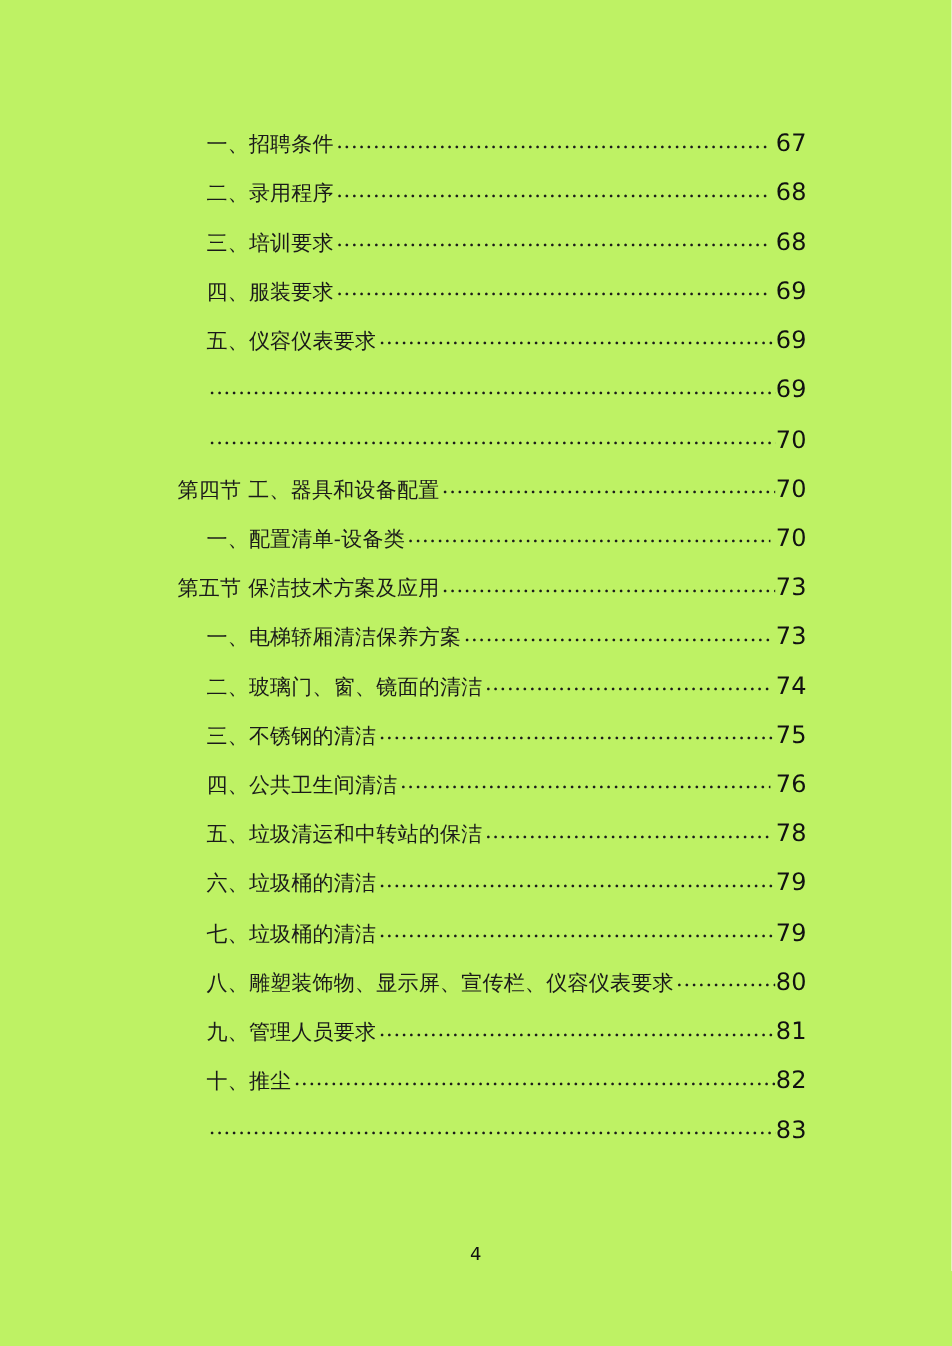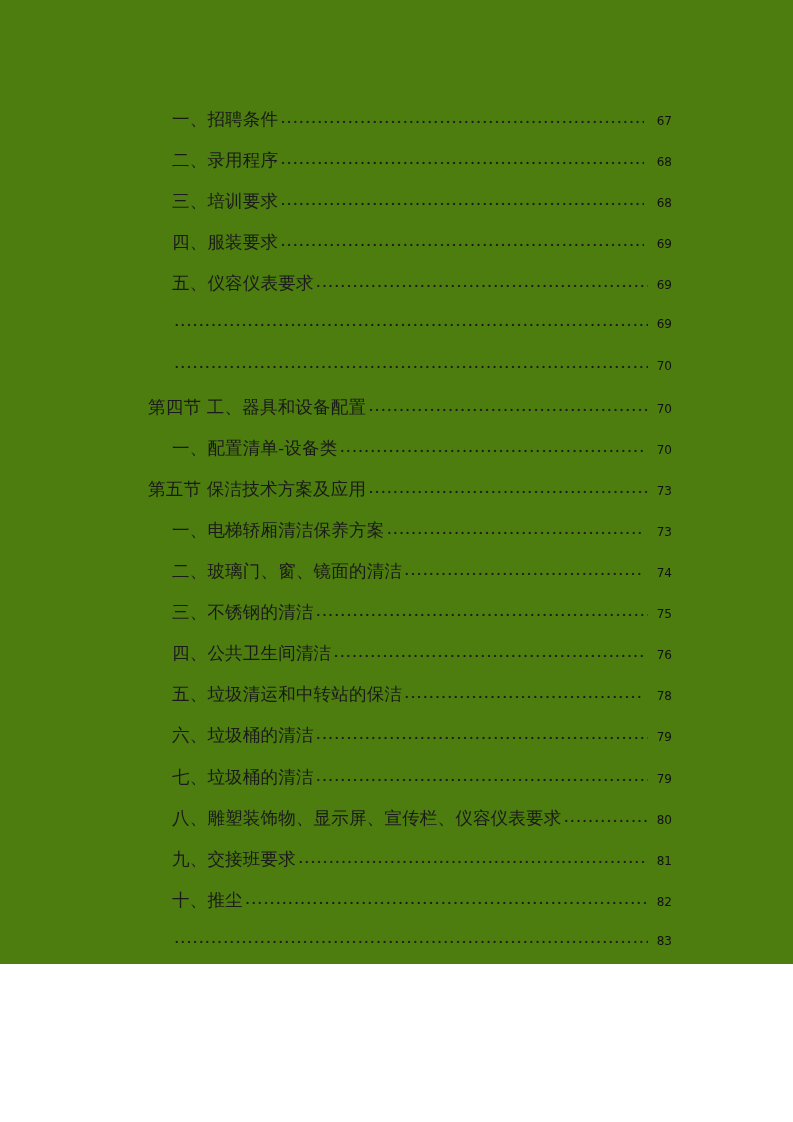--- a/index.html
+++ b/index.html
@@ -4,22 +4,22 @@
 <style>
   html, body {
     margin: 0;
     padding: 0;
     background: #ffffff;
   }
 
   .page {
     position: relative;
     width: 793px;
-    height: 964px;
-    background: #4d7c0f;
+    height: 1122px;
+    background: #bef264;
     margin: 0 auto;
     overflow: hidden;
     font-family: "DejaVu Serif", "Liberation Serif", serif;
     color: #1a1a1a;
   }
 
   
   .toc {
     position: absolute;
     left: 148px;
@@ -74,21 +74,21 @@
     left: 0;
     top: 0;
     line-height: 1em;
   }
 
   .entry-page {
     flex: 0 0 auto;
     min-width: 23px;
     text-align: right;
     font-family: "DejaVu Sans", "Liberation Sans", sans-serif;
-    font-size: 12px;
+    font-size: 20px;
     color: #111111;
   }
 
   
   .entry-page.tight {
     margin-left: 0px;
   }
   .entry-page.loose {
     margin-left: 4px;
   }
@@ -193,21 +193,21 @@
         <span class="entry-title">七、垃圾桶的清洁</span>
         <span class="leader"></span>
         <span class="entry-page tight">79</span>
       </div>
       <div class="toc-entry level-2">
         <span class="entry-title">八、雕塑装饰物、显示屏、宣传栏、仪容仪表要求</span>
         <span class="leader"></span>
         <span class="entry-page tight">80</span>
       </div>
       <div class="toc-entry level-2">
-        <span class="entry-title">九、交接班要求</span>
+        <span class="entry-title">九、管理人员要求</span>
         <span class="leader"></span>
         <span class="entry-page tight">81</span>
       </div>
       <div class="toc-entry level-2">
         <span class="entry-title">十、推尘</span>
         <span class="leader"></span>
         <span class="entry-page tight">82</span>
       </div>
       <div class="toc-entry level-2">
         <span class="leader"></span>

